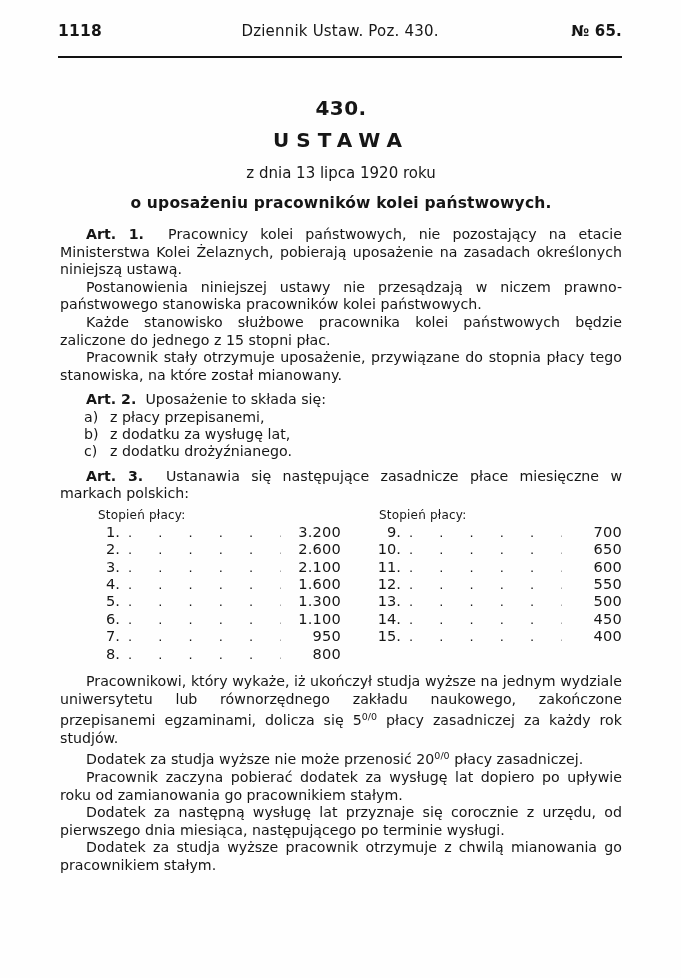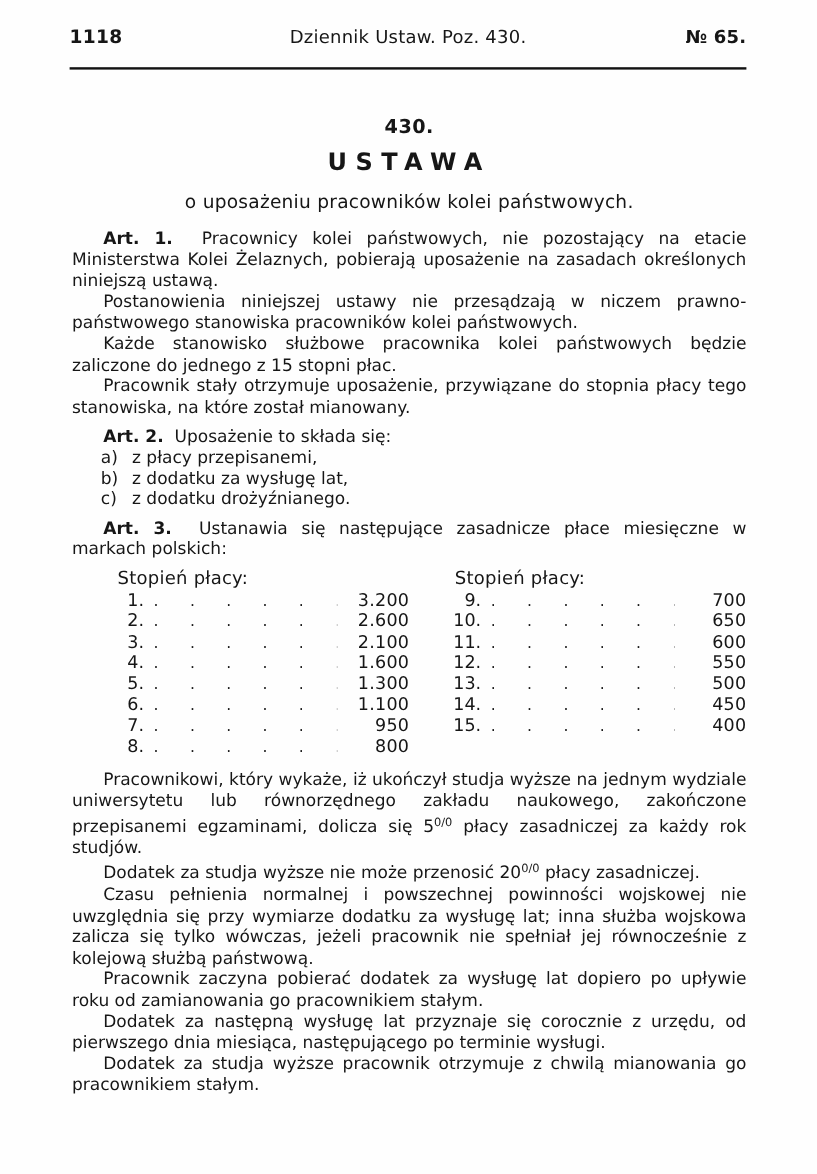--- a/index.html
+++ b/index.html
@@ -61,39 +61,39 @@
   .col {
     position: absolute;
     left: 60px;
     top: 86px;
     width: 562px;
   }
 
   .actnum {
     text-align: center;
     font-weight: 700;
-    font-size: 16px;
+    font-size: 20px;
     margin: 10px 0 8px 0;
     letter-spacing: 0.4px;
   }
   .ustawa {
     text-align: center;
     font-weight: 700;
     font-size: 20px;
     letter-spacing: 7px;
     margin: 4px 0 12px 0;
   }
   .dateline {
     text-align: center;
     font-size: 15px;
     margin: 0 0 12px 0;
   }
   .subject {
     text-align: center;
-    font-weight: 400;
+    font-weight: 700;
     font-size: 15.5px;
     margin: 0 0 14px 0;
     letter-spacing: 0.2px;
   }
 
   p.para {
     margin: 0 0 0 0;
     font-size: 14.2px;
     line-height: 17.6px;
     text-align: justify;
@@ -121,21 +121,21 @@
 
   
   .tables {
     display: flex;
     margin: 5px 0 4px 0;
     font-size: 14.2px;
   }
   .tcol { width: 281px; }
   .tcol .thead {
     padding-left: 38px;
-    font-size: 15px;
+    font-size: 12px;
     margin-bottom: 1px;
     letter-spacing: 0.2px;
   }
   .trow {
     display: flex;
     align-items: baseline;
     line-height: 17.4px;
     padding-left: 30px;
   }
   .trow .grade {
@@ -184,20 +184,21 @@
     <span class="folio">1118</span>
     <span class="center">Dziennik Ustaw. Poz. 430.</span>
     <span class="issue">№ 65.</span>
   </div>
   <div class="rule"></div>
 
   <div class="col">
 
     <div class="actnum">430.</div>
     <div class="ustawa">USTAWA</div>
+    <div class="dateline">z dnia 13 lipca 1920 roku</div>
     <div class="subject">o uposażeniu pracowników kolei państwowych.</div>
 
     <p class="para"><span class="art">Art. 1.</span>&nbsp; <span>Pracownicy kolei państwowych, nie pozostający na etacie Ministerstwa Kolei Żelaznych, pobierają uposażenie na zasadach określonych niniejszą ustawą.</span></p>
     <p class="para cont">Postanowienia niniejszej ustawy nie przesądzają w niczem prawno-państwowego stanowiska pracowników kolei państwowych.</p>
     <p class="para cont">Każde stanowisko służbowe pracownika kolei państwowych będzie zaliczone do jednego z 15 stopni płac.</p>
     <p class="para cont">Pracownik stały otrzymuje uposażenie, przywiązane do stopnia płacy tego stanowiska, na które został mianowany.</p>
 
     <div class="gap-s"></div>
 
     <p class="para"><span class="art">Art. 2.</span>&nbsp; <span>Uposażenie to składa się:</span></p>
@@ -308,19 +309,18 @@
       </div>
     </div>
 
     <div class="gap-s"></div>
 
 
     <p class="para cont"><span>Pracownikowi, który wykaże, iż ukończył studja wyższe na jednym wydziale uniwersytetu lub równorzędnego zakładu naukowego, zakończone przepisanemi egzaminami, dolicza się 5</span><sup class="pct">0/0</sup><span> płacy zasadniczej za każdy rok studjów.</span></p>
 
     <p class="para cont"><span>Dodatek za studja wyższe nie może przenosić 20</span><sup class="pct">0/0</sup><span> płacy zasadniczej.</span></p>
 
-    <p class="para cont">Czasu pełnienia normalnej i powszechnej powinności wojskowej nie uwzględnia się przy wymiarze dodatku za wysługę lat; inna służba wojskowa zalicza się tylko wówczas, jeżeli pracownik nie spełniał jej równocześnie z kolejową służbą państwową.</p>
     <p class="para cont">Pracownik zaczyna pobierać dodatek za wysługę lat dopiero po upływie roku od zamianowania go pracownikiem stałym.</p>
     <p class="para cont">Dodatek za następną wysługę lat przyznaje się corocznie z urzędu, od pierwszego dnia miesiąca, następującego po terminie wysługi.</p>
     <p class="para cont">Dodatek za studja wyższe pracownik otrzymuje z chwilą mianowania go pracownikiem stałym.</p>
 
   </div>
 </div>
 
 </body></html>

